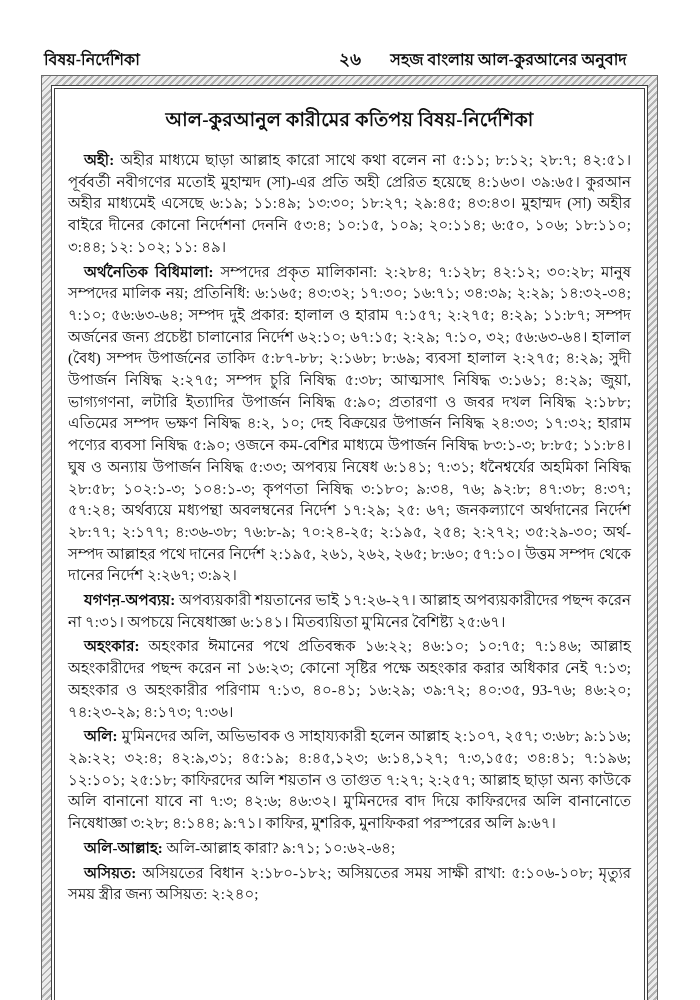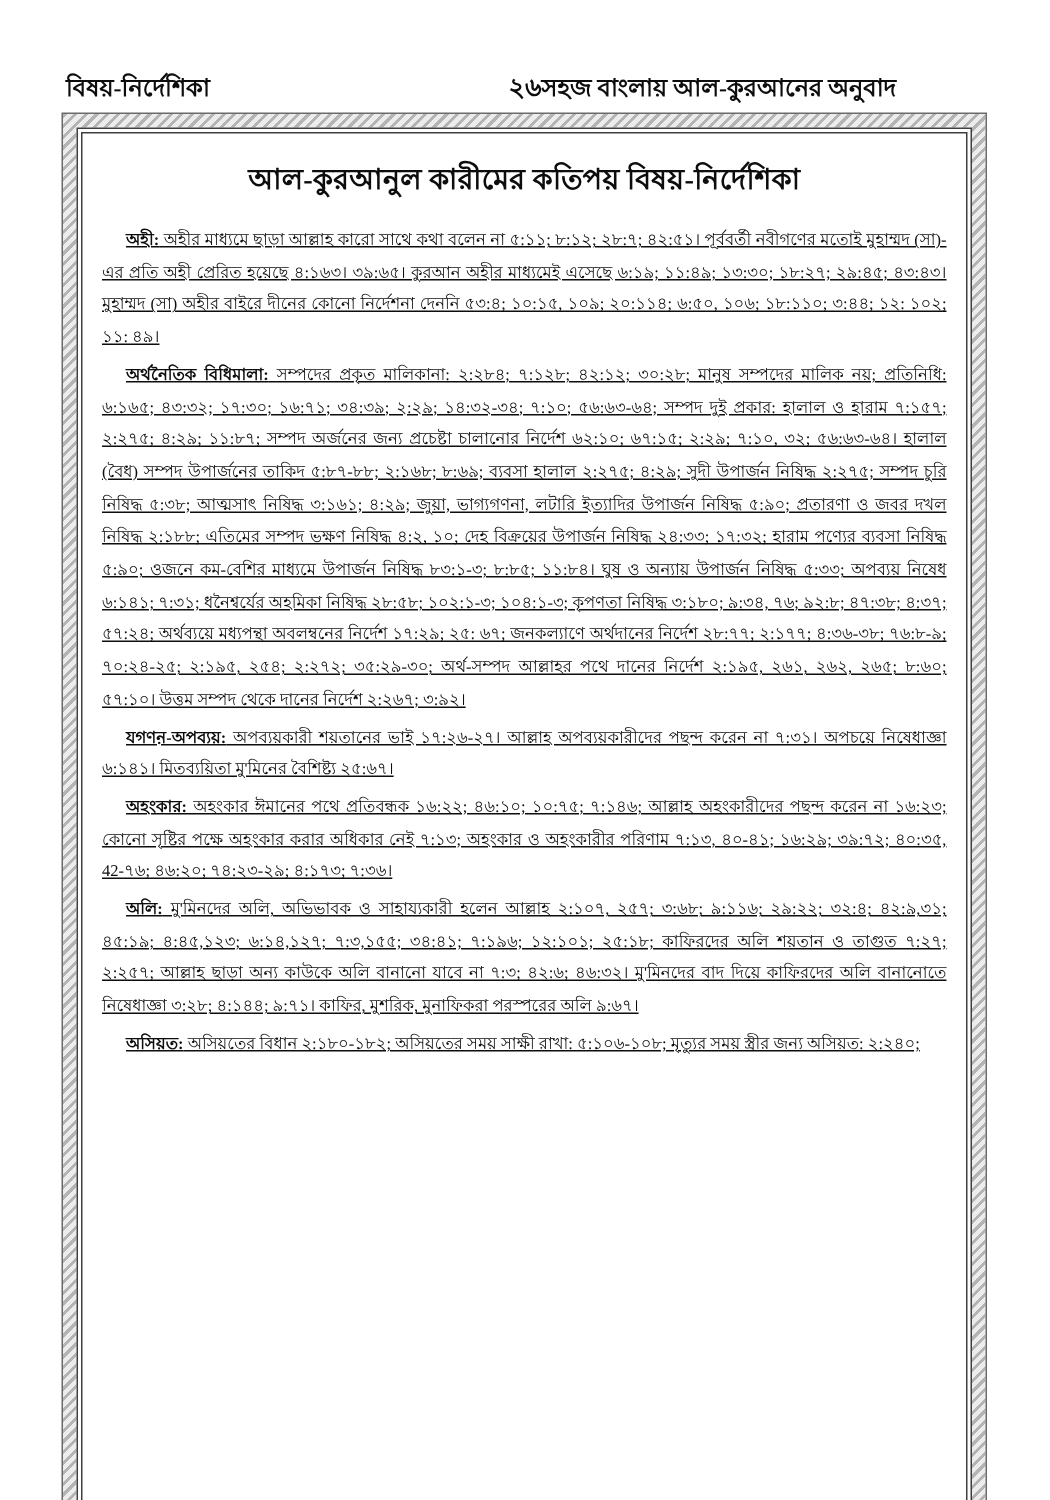--- a/index.html
+++ b/index.html
@@ -9,22 +9,22 @@
     color:#0d0d0d;
   }
   .page { position:relative; width:700px; height:1000px; background:#fff; overflow:hidden; }
 
   .header {
     position:absolute; top:50px; left:44px; width:612px;
     display:flex; justify-content:space-between; align-items:baseline;
     font-weight:bold; font-size:16px; line-height:20px;
   }
   .header .h-left  { flex:1; text-align:left; }
-  .header .h-cent  { flex:0 0 auto; text-align:center; font-size:17px;font-family:Liberation Mono, monospace; }
-  .header .h-right { flex:1; text-align:left; }
+  .header .h-cent  { flex:0 0 auto; text-align:center; font-size:17px; }
+  .header .h-right { flex:1; text-align:center; }
 
   .frame {
     position:absolute; left:41px; top:75px; width:617px; height:989px;
     box-sizing:border-box;
     border:1px solid #6a6a6a;
     background-image:repeating-linear-gradient(135deg,
       #b4b4b4 0px, #b4b4b4 2px, #ececec 2px, #ececec 5px);
     padding:9px;
   }
   .frame-mid {
@@ -35,22 +35,22 @@
     width:100%; height:100%; box-sizing:border-box;
     border:1px solid #3f3f3f; background:#fff;
     padding:8px 13px 6px 13px; overflow:hidden;
   }
 
   .title {
     text-align:center; font-size:19px; font-weight:bold;
     margin:8px 0 13px 0; letter-spacing:0.2px;
   }
   .entry {
-    font-size:11px; line-height:21.7px; text-align:justify;
-    text-indent:16px; margin:0 0 3px 0;text-decoration:underline;
+    font-size:15px; line-height:21.7px; text-align:justify;
+    text-indent:16px; margin:0 0 3px 0;
   }
   .entry .label { font-weight:bold; }
 </style>
 </head>
 <body>
 
 <div class="page">
 
   <div class="header">
     <span class="h-left">বিষয়-নির্দেশিকা</span>
@@ -63,25 +63,26 @@
       <div class="frame-inner">
 
         <div class="title">আল-কুরআনুল কারীমের কতিপয় বিষয়-নির্দেশিকা</div>
 
         <p class="entry"><span class="label">অহী:</span><span> অহীর মাধ্যমে ছাড়া আল্লাহ কারো সাথে কথা বলেন না ৫:১১; ৮:১২; ২৮:৭; ৪২:৫১। পূর্ববর্তী নবীগণের মতোই মুহাম্মদ (সা)-এর প্রতি অহী প্রেরিত হয়েছে ৪:১৬৩। ৩৯:৬৫। কুরআন অহীর মাধ্যমেই এসেছে ৬:১৯; ১১:৪৯; ১৩:৩০; ১৮:২৭; ২৯:৪৫; ৪৩:৪৩। মুহাম্মদ (সা) অহীর বাইরে দীনের কোনো নির্দেশনা দেননি ৫৩:৪; ১০:১৫, ১০৯; ২০:১১৪; ৬:৫০, ১০৬; ১৮:১১০; ৩:৪৪; ১২: ১০২; ১১: ৪৯।</span></p>
 
         <p class="entry"><span class="label">অর্থনৈতিক বিধিমালা:</span><span> সম্পদের প্রকৃত মালিকানা: ২:২৮৪; ৭:১২৮; ৪২:১২; ৩০:২৮; মানুষ সম্পদের মালিক নয়; প্রতিনিধি: ৬:১৬৫; ৪৩:৩২; ১৭:৩০; ১৬:৭১; ৩৪:৩৯; ২:২৯; ১৪:৩২-৩৪; ৭:১০; ৫৬:৬৩-৬৪; সম্পদ দুই প্রকার: হালাল ও হারাম ৭:১৫৭; ২:২৭৫; ৪:২৯; ১১:৮৭;  সম্পদ অর্জনের জন্য প্রচেষ্টা চালানোর নির্দেশ ৬২:১০; ৬৭:১৫; ২:২৯; ৭:১০, ৩২; ৫৬:৬৩-৬৪। হালাল (বৈধ) সম্পদ উপার্জনের তাকিদ ৫:৮৭-৮৮; ২:১৬৮; ৮:৬৯; ব্যবসা হালাল ২:২৭৫; ৪:২৯; সুদী উপার্জন নিষিদ্ধ ২:২৭৫; সম্পদ চুরি নিষিদ্ধ ৫:৩৮; আত্মসাৎ নিষিদ্ধ ৩:১৬১; ৪:২৯; জুয়া, ভাগ্যগণনা, লটারি ইত্যাদির উপার্জন নিষিদ্ধ ৫:৯০; প্রতারণা ও জবর দখল নিষিদ্ধ ২:১৮৮; এতিমের সম্পদ ভক্ষণ নিষিদ্ধ ৪:২, ১০; দেহ বিক্রয়ের উপার্জন নিষিদ্ধ ২৪:৩৩; ১৭:৩২; হারাম পণ্যের ব্যবসা নিষিদ্ধ ৫:৯০; ওজনে কম-বেশির মাধ্যমে উপার্জন নিষিদ্ধ ৮৩:১-৩; ৮:৮৫; ১১:৮৪। ঘুষ ও অন্যায় উপার্জন নিষিদ্ধ ৫:৩৩; অপব্যয় নিষেধ ৬:১৪১; ৭:৩১; ধনৈশ্বর্যের অহমিকা নিষিদ্ধ ২৮:৫৮; ১০২:১-৩; ১০৪:১-৩; কৃপণতা নিষিদ্ধ ৩:১৮০; ৯:৩৪, ৭৬; ৯২:৮; ৪৭:৩৮; ৪:৩৭; ৫৭:২৪; অর্থব্যয়ে মধ্যপন্থা অবলম্বনের নির্দেশ ১৭:২৯; ২৫: ৬৭; জনকল্যাণে অর্থদানের নির্দেশ ২৮:৭৭; ২:১৭৭; ৪:৩৬-৩৮; ৭৬:৮-৯; ৭০:২৪-২৫; ২:১৯৫, ২৫৪; ২:২৭২; ৩৫:২৯-৩০; অর্থ-সম্পদ আল্লাহর পথে দানের নির্দেশ ২:১৯৫, ২৬১, ২৬২, ২৬৫; ৮:৬০; ৫৭:১০। উত্তম সম্পদ থেকে দানের নির্দেশ ২:২৬৭; ৩:৯২।</span></p>
 
         <p class="entry"><span class="label">যগণন়-অপব্যয়:</span><span> অপব্যয়কারী শয়তানের ভাই ১৭:২৬-২৭। আল্লাহ অপব্যয়কারীদের পছন্দ করেন না ৭:৩১। অপচয়ে নিষেধাজ্ঞা ৬:১৪১। মিতব্যয়িতা মু'মিনের বৈশিষ্ট্য ২৫:৬৭।</span></p>
 
-        <p class="entry"><span class="label">অহংকার:</span><span> অহংকার ঈমানের পথে প্রতিবন্ধক ১৬:২২; ৪৬:১০; ১০:৭৫; ৭:১৪৬; আল্লাহ অহংকারীদের পছন্দ করেন না ১৬:২৩; কোনো সৃষ্টির পক্ষে অহংকার করার অধিকার নেই ৭:১৩; অহংকার ও অহংকারীর পরিণাম ৭:১৩, ৪০-৪১; ১৬:২৯; ৩৯:৭২; ৪০:৩৫, 42-৭৬; ৪৬:২০; ৭৪:২৩-২৯; ৪:১৭৩; ৭:৩৬।</span></p>
+        <p class="entry"><span class="label">অহংকার:</span><span> অহংকার ঈমানের পথে প্রতিবন্ধক ১৬:২২; ৪৬:১০; ১০:৭৫; ৭:১৪৬; আল্লাহ অহংকারীদের পছন্দ করেন না ১৬:২৩; কোনো সৃষ্টির পক্ষে অহংকার করার অধিকার নেই ৭:১৩; অহংকার ও অহংকারীর পরিণাম ৭:১৩, ৪০-৪১; ১৬:২৯; ৩৯:৭২; ৪০:৩৫, 93-৭৬; ৪৬:২০; ৭৪:২৩-২৯; ৪:১৭৩; ৭:৩৬।</span></p>
 
 
         <p class="entry"><span class="label">অলি:</span><span> মু'মিনদের অলি, অভিভাবক ও সাহায্যকারী হলেন আল্লাহ ২:১০৭, ২৫৭; ৩:৬৮; ৯:১১৬; ২৯:২২; ৩২:৪; ৪২:৯,৩১; ৪৫:১৯; ৪:৪৫,১২৩; ৬:১৪,১২৭; ৭:৩,১৫৫; ৩৪:৪১; ৭:১৯৬; ১২:১০১; ২৫:১৮; কাফিরদের অলি শয়তান ও তাগুত ৭:২৭; ২:২৫৭; আল্লাহ ছাড়া অন্য কাউকে অলি বানানো যাবে না ৭:৩; ৪২:৬; ৪৬:৩২। মু'মিনদের বাদ দিয়ে কাফিরদের অলি বানানোতে নিষেধাজ্ঞা ৩:২৮; ৪:১৪৪; ৯:৭১। কাফির, মুশরিক, মুনাফিকরা পরস্পরের অলি ৯:৬৭।</span></p>
 
+        <p class="entry"><span class="label">অলি-আল্লাহ:</span><span> অলি-আল্লাহ কারা? ৯:৭১; ১০:৬২-৬৪;</span></p>
 
         <p class="entry"><span class="label">অসিয়ত:</span><span> অসিয়তের বিধান ২:১৮০-১৮২; অসিয়তের সময় সাক্ষী রাখা: ৫:১০৬-১০৮; মৃত্যুর সময় স্ত্রীর জন্য অসিয়ত: ২:২৪০;</span></p>
 
       </div>
     </div>
   </div>
 
 </div>
 
 </body></html>

